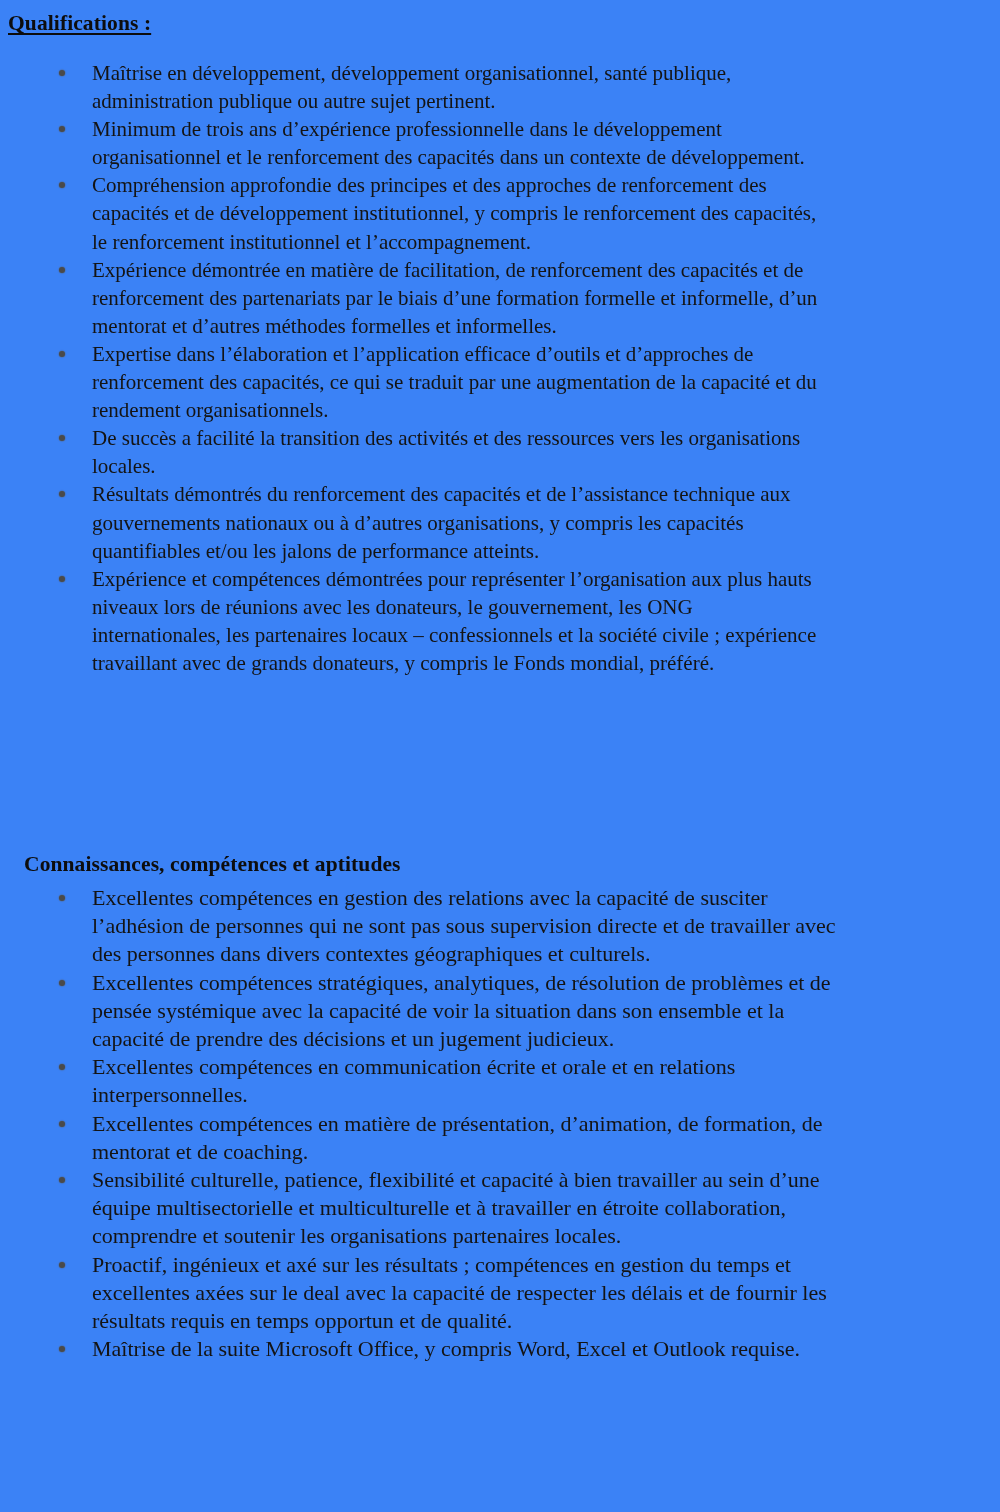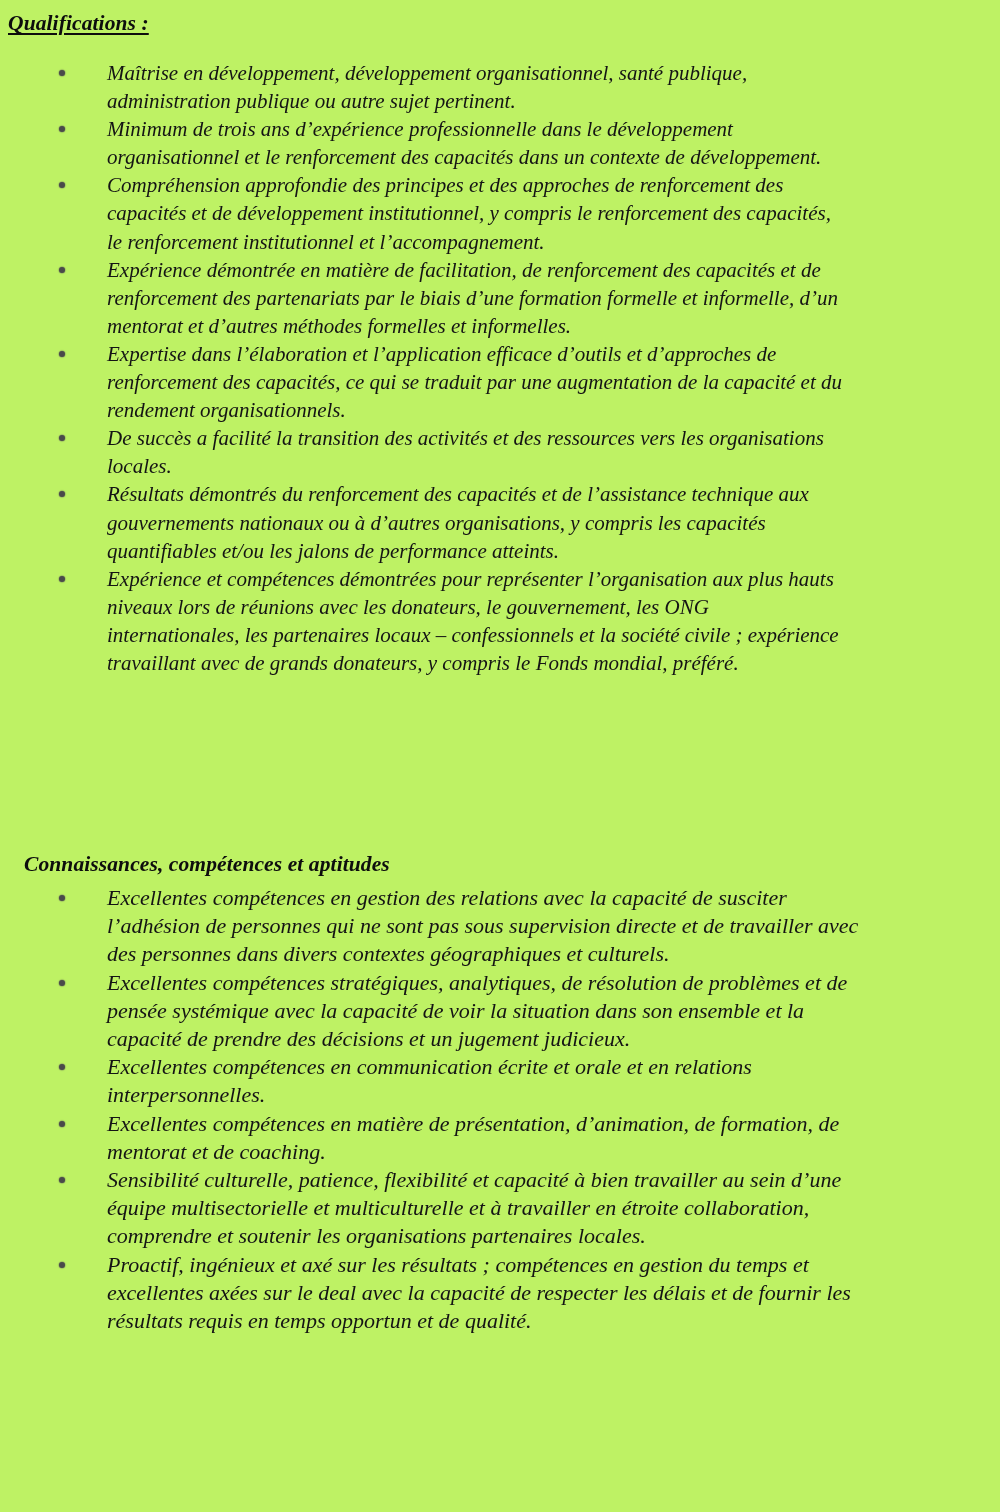--- a/index.html
+++ b/index.html
@@ -12,22 +12,21 @@
     height: 1512px;
     overflow: hidden;
     font-family: "Liberation Serif", "DejaVu Serif", serif;
     color: #141414;
     -webkit-font-smoothing: antialiased;
   }
   .page {
     position: relative;
     width: 1000px;
     height: 1512px;
-    background: #bef264;
-    font-style: italic;
+    background: #3b82f6;
   }
 
   
   .section-heading {
     font-weight: bold;
     font-size: 21.5px;
     line-height: 26px;
     letter-spacing: 0.1px;
     color: #0d0d0d;
     white-space: nowrap;
@@ -85,21 +84,20 @@
     top: 11px;
     width: 6px;
     height: 6px;
     border-radius: 50%;
     background: #4a4a4a;
     box-shadow: 0 0 1px 0.5px rgba(90,90,90,0.55);
   }
   .bullet-text {
     display: block;
     white-space: pre-line;
-    margin-left: 15px;
   }
 </style>
 </head>
 <body>
 
 <div class="page">
 
   <div class="section-heading underlined" id="heading-qualifications">Qualifications :</div>
 
   <ul class="bullet-list" id="list-qualifications">
@@ -181,15 +179,19 @@
         <span class="bullet-text">Sensibilité culturelle, patience, flexibilité et capacité à bien travailler au sein d’une
 équipe multisectorielle et multiculturelle et à travailler en étroite collaboration,
 comprendre et soutenir les organisations partenaires locales.</span>
       </li>
       <li class="bullet-item">
         <span class="bullet-marker"></span>
         <span class="bullet-text">Proactif, ingénieux et axé sur les résultats ; compétences en gestion du temps et
 excellentes axées sur le deal avec la capacité de respecter les délais et de fournir les
 résultats requis en temps opportun et de qualité.</span>
       </li>
+      <li class="bullet-item">
+        <span class="bullet-marker"></span>
+        <span class="bullet-text">Maîtrise de la suite Microsoft Office, y compris Word, Excel et Outlook requise.</span>
+      </li>
     </ul>
 
 </div>
 
 </body></html>

